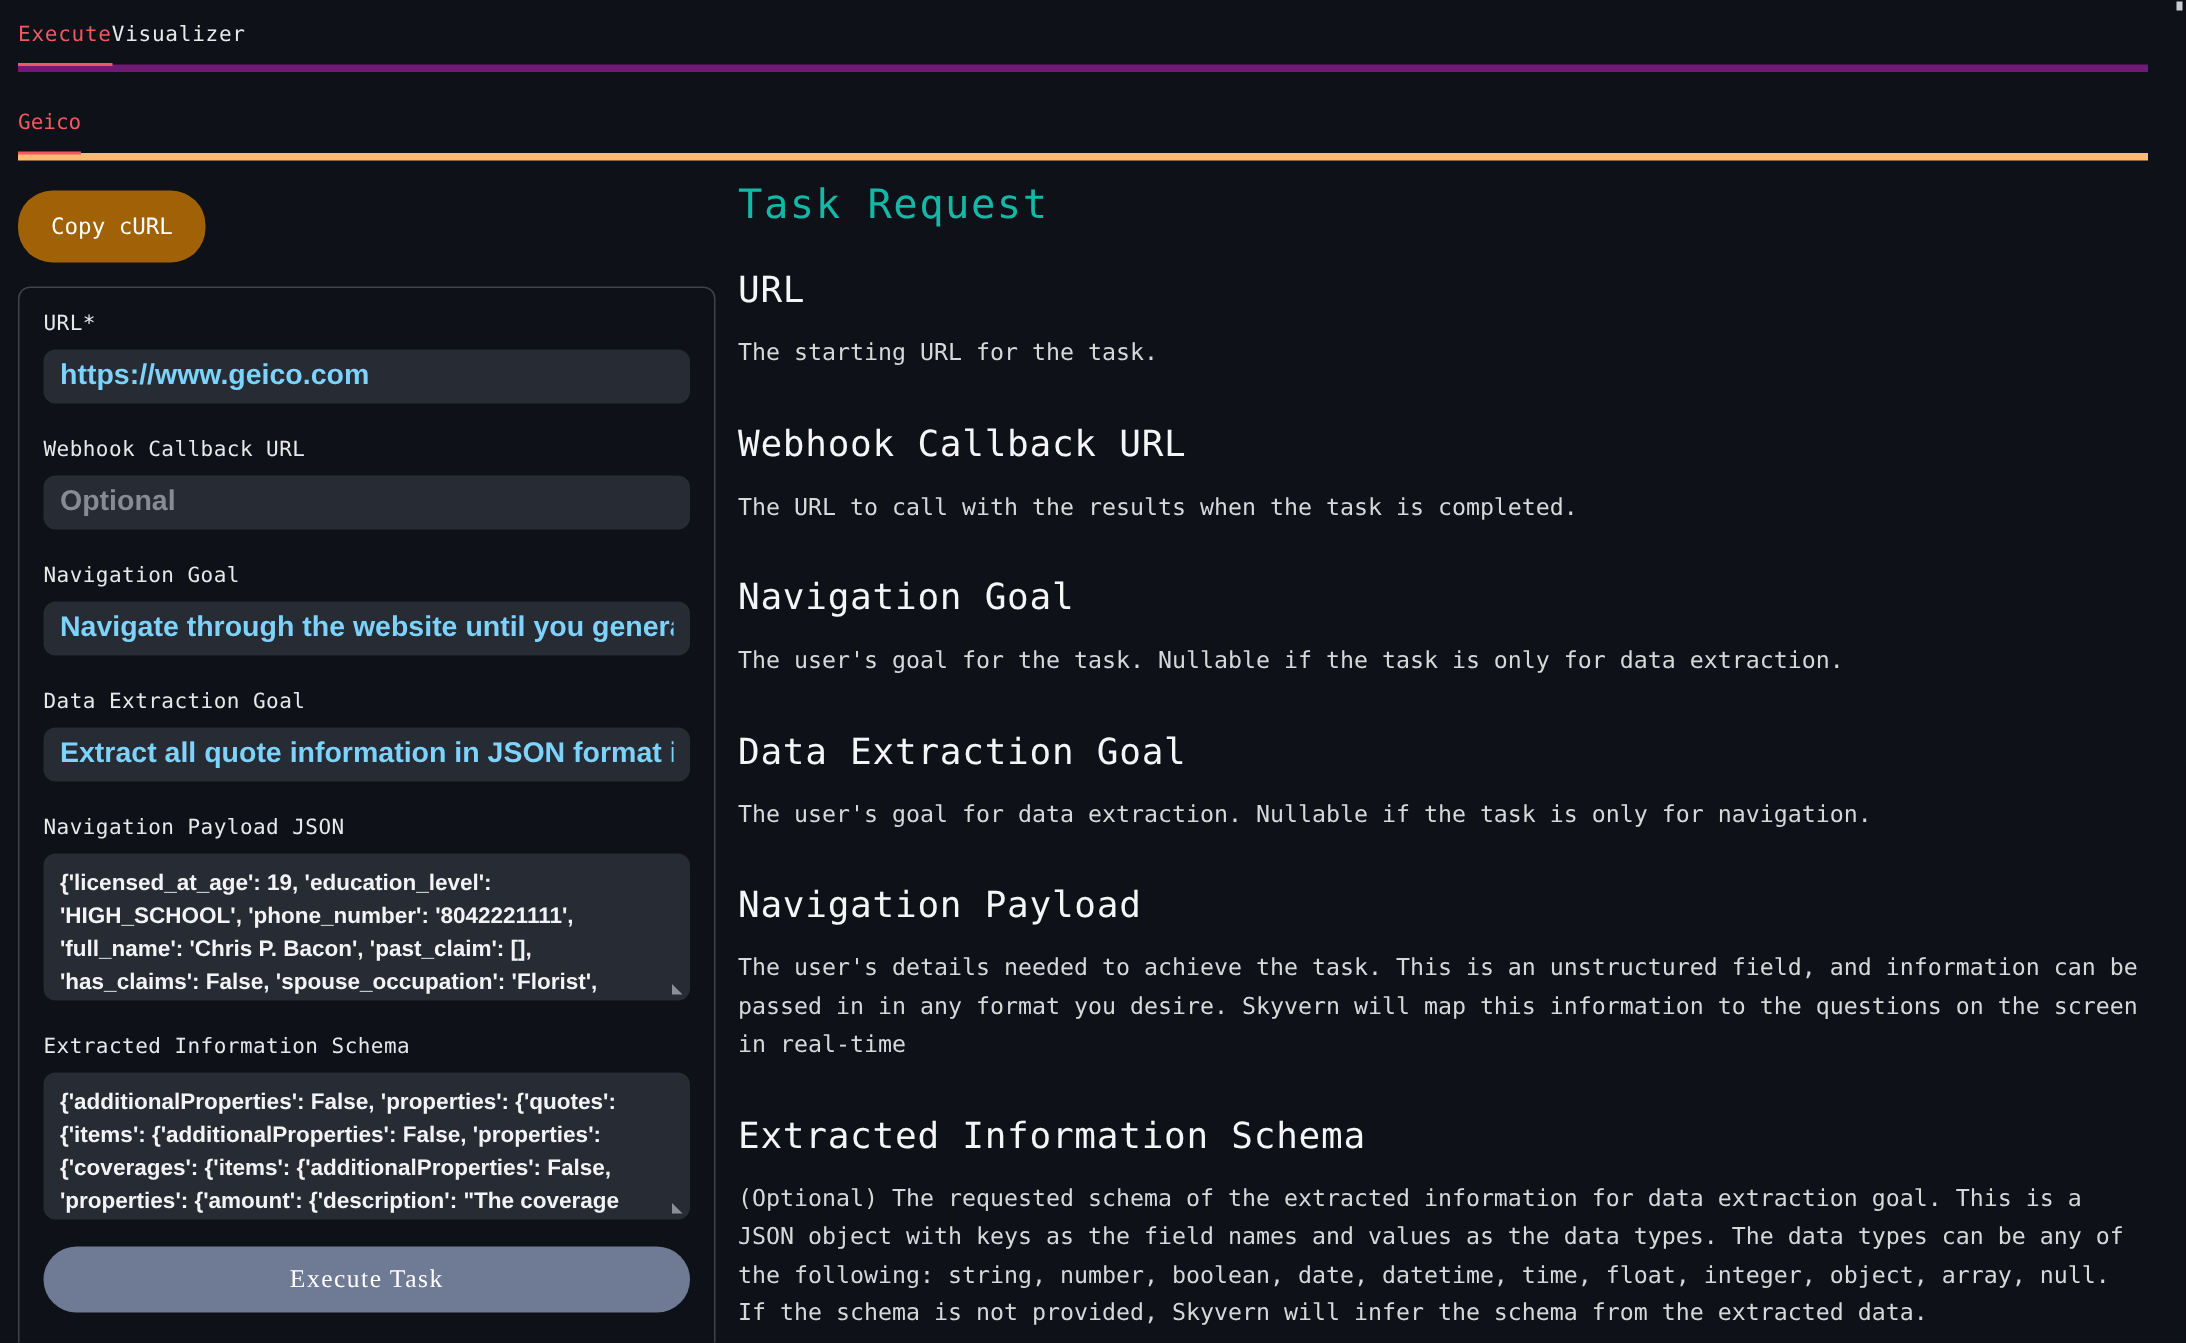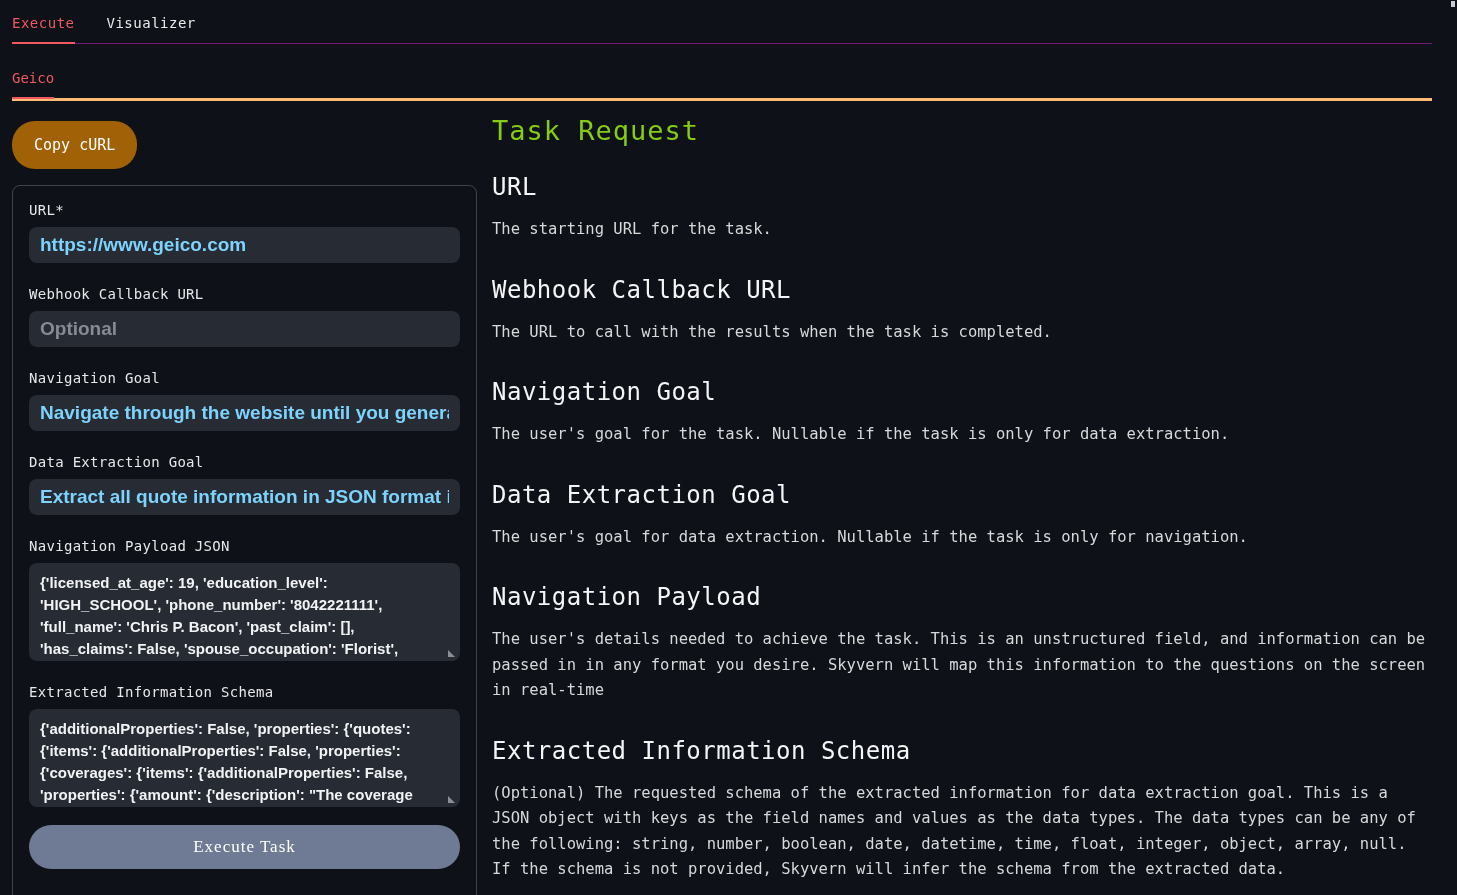--- a/index.html
+++ b/index.html
@@ -8,39 +8,38 @@
     background:#0e1117;
     color:#e9eaec;
     font-family:"DejaVu Sans Mono", monospace;
     overflow:hidden;
     position:relative;
   }
 
   
   .tabs-row {
     margin:0 25px 0 12px;
-    border-bottom:1px solid #701a75;
-    display:flex;
-    gap:32px;
+    border-bottom:5px solid #701a75;
+    display:flex;
   }
   .tab {
     font-size:14px;
     padding:15px 0 11px 0;
     color:#e9eaec;
     cursor:pointer;
     letter-spacing:0.5px;
   }
   .tab.active {
     color:#ee5a60;
     border-bottom:2px solid #ee5a60;
     margin-bottom:-1px;
   }
   .subtabs-row {
     margin:0 25px 0 12px;
-    border-bottom:3px solid #fdba74;
+    border-bottom:5px solid #fdba74;
     display:flex;
     gap:32px;
   }
   .subtab {
     font-size:14px;
     padding:26px 0 11px 0;
     color:#e9eaec;
     cursor:pointer;
   }
   .subtab.active {
@@ -153,21 +152,21 @@
     font-size:17px;
     letter-spacing:1px;
     cursor:pointer;
   }
 
   
   .docs { padding-top:14px; }
   .docs-title {
     font-size:27px;
     font-weight:400;
-    color:#84cc16;
+    color:#14b8a6;
     letter-spacing:1px;
   }
   .doc-heading {
     font-size:24px;
     font-weight:400;
     color:#f4f5f6;
     margin-top:33px;
     letter-spacing:0.5px;
   }
   .doc-heading.first { margin-top:27px; }

